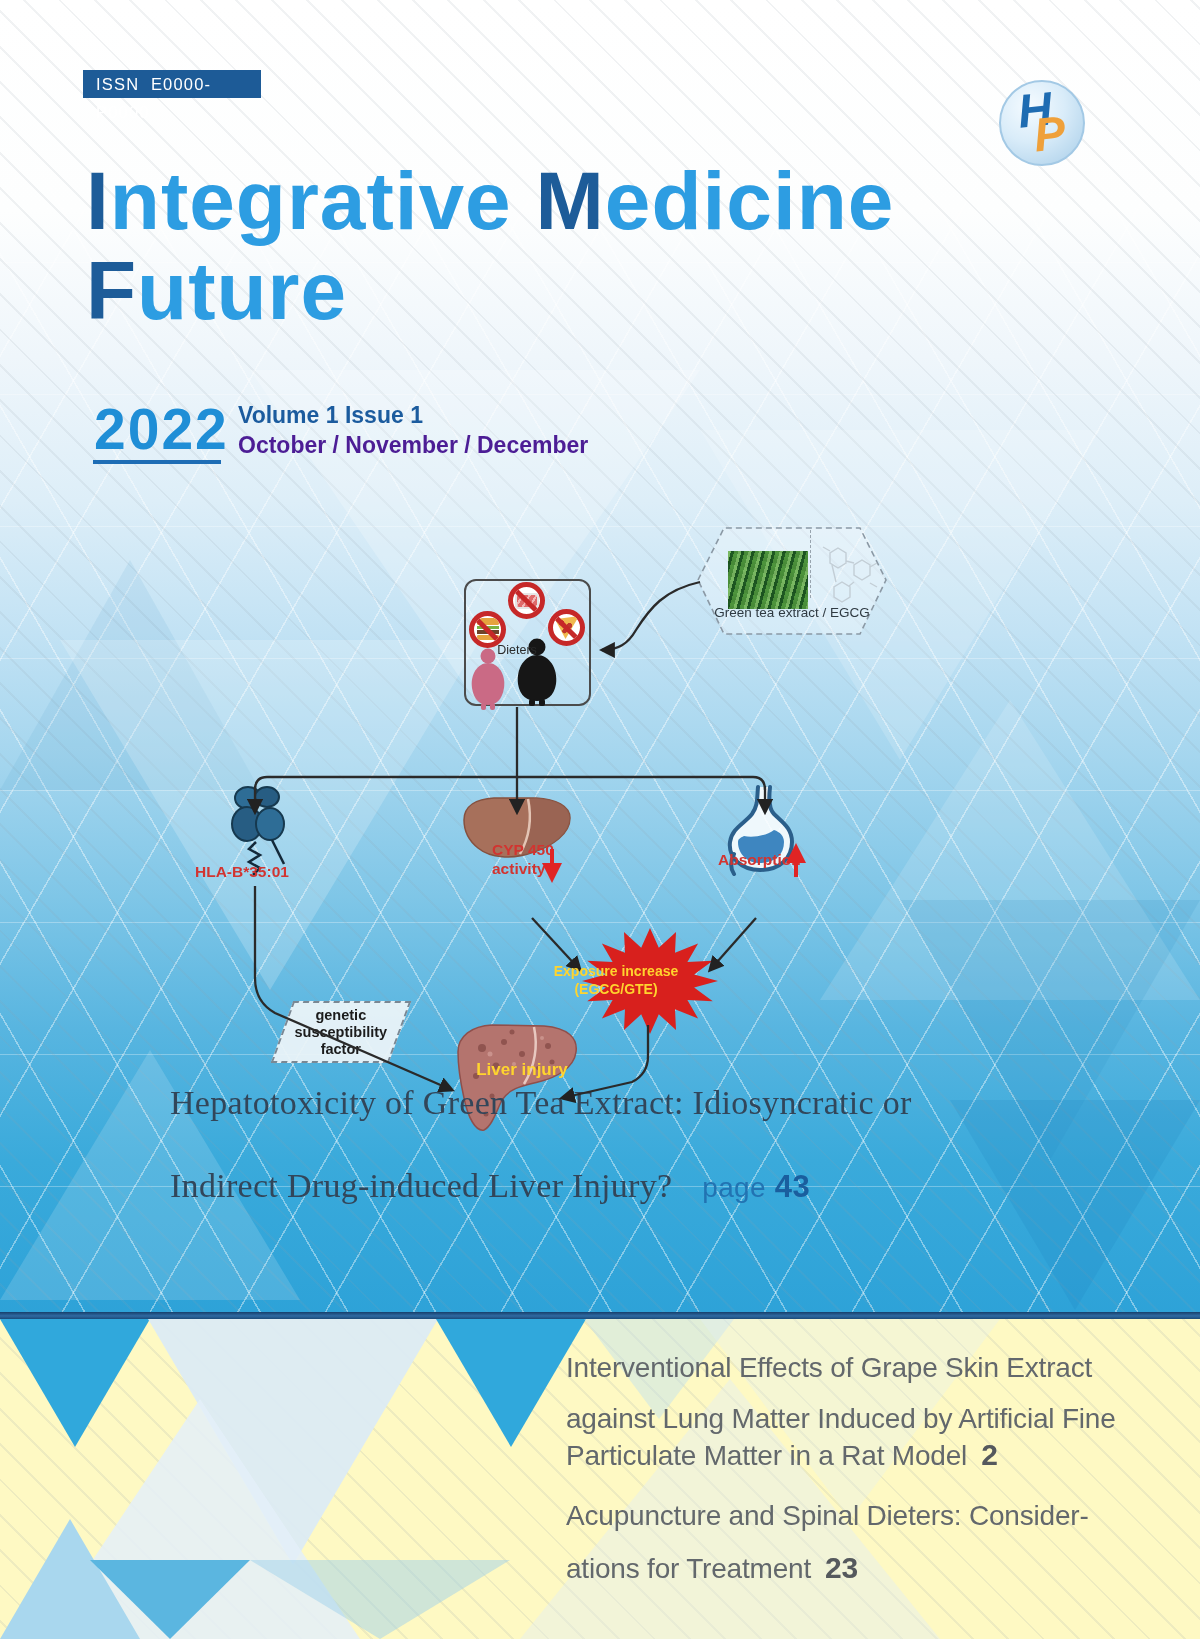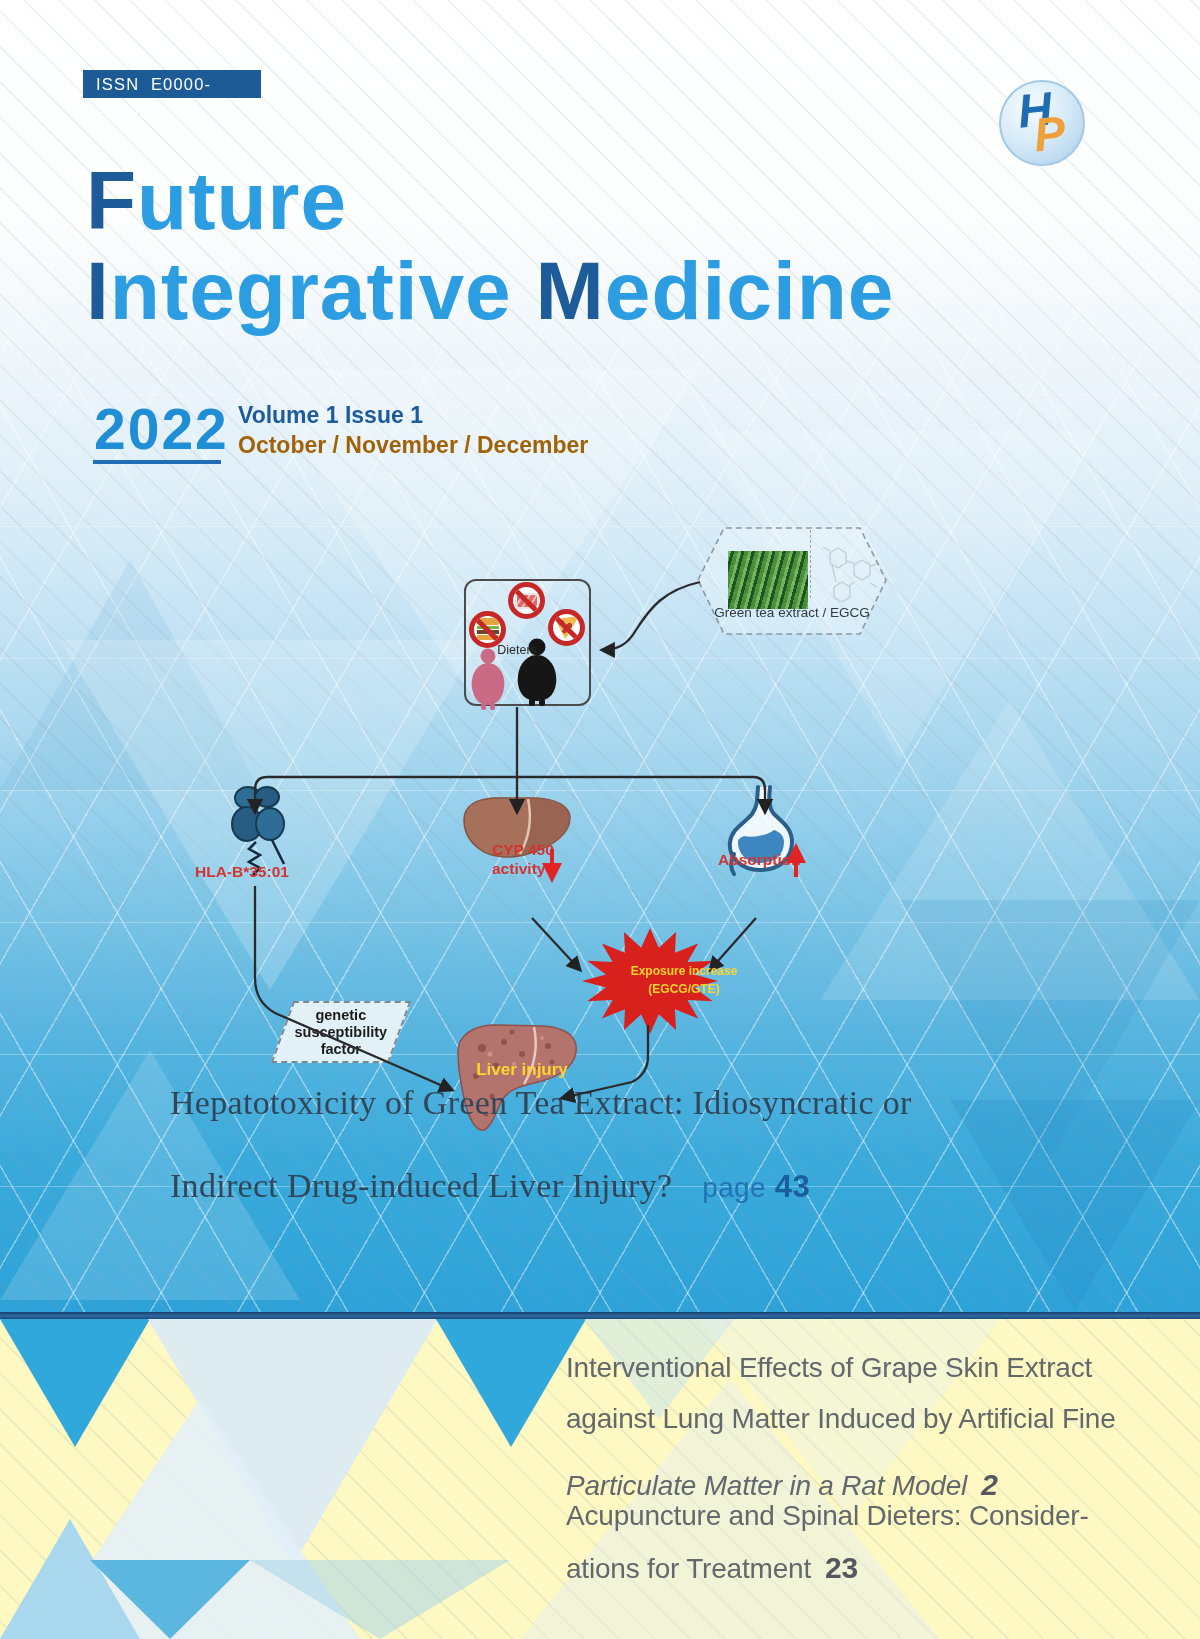--- a/index.html
+++ b/index.html
@@ -31,21 +31,21 @@
   .logo .h{position:absolute;left:17px;top:0px;font-size:47px;font-weight:bold;font-style:italic;
     color:#1e6cb2;transform:rotate(-6deg);}
   .logo .p{position:absolute;left:33px;top:24px;font-size:47px;font-weight:bold;font-style:italic;
     color:#efa03a;transform:rotate(-6deg);}
   .mast-title{left:86px;top:156px;z-index:5;font-weight:bold;font-size:82px;line-height:90px;
     letter-spacing:1px;color:#2d9de2;white-space:nowrap;}
   .mast-title .ini{color:#1d5c99;}
   .year{left:94px;top:396px;z-index:5;font-size:57px;font-weight:bold;color:#1f8ed6;letter-spacing:2px;}
   .year-rule{left:93px;top:460px;width:128px;height:4px;background:#1e6db5;z-index:5;}
   .vol{left:238px;top:402px;z-index:5;font-size:23px;font-weight:bold;color:#1b5b9e;}
-  .months{left:238px;top:432px;z-index:5;font-size:23px;font-weight:bold;color:#a16207;}
+  .months{left:238px;top:432px;z-index:5;font-size:23px;font-weight:bold;color:#4c1d95;}
 
   
   .gte-label{left:690px;top:605px;width:204px;text-align:center;font-size:13.5px;color:#2f3a42;z-index:5;}
   .photo{left:728px;top:551px;width:80px;height:58px;z-index:4;
     background:
      repeating-linear-gradient(105deg, rgba(140,200,110,.75) 0 3px, rgba(25,80,30,.85) 3px 6px, rgba(80,150,60,.8) 6px 10px),
      repeating-linear-gradient(15deg, #2e6d2f 0 4px, #3f8a3c 4px 8px, #245c26 8px 12px);}
   .dieters-box{left:464px;top:579px;width:127px;height:127px;border:2.5px solid #4b4b4b;
     border-radius:12px;background:rgba(255,255,255,.10);z-index:4;box-sizing:border-box;}
   .nosign{width:37px;height:37px;border:5px solid #c62828;border-radius:50%;background:#fff;
@@ -106,22 +106,22 @@
   <div class="abs tri tri-down" style="left:900px;top:900px;width:300px;height:260px;background:rgba(40,140,195,.15);"></div>
   <div class="abs tri tri-up" style="left:0px;top:1050px;width:300px;height:250px;background:rgba(255,255,255,.15);"></div>
   <div class="abs tri tri-down" style="left:950px;top:1100px;width:250px;height:210px;background:rgba(30,130,190,.18);"></div>
 
   <div class="abs issn">ISSN&nbsp;&nbsp;E0000-P0000</div>
   <div class="abs logo">
     <span class="h">H</span>
     <span class="p">P</span>
   </div>
   <div class="abs mast-title">
+    <div><span class="ini">I</span><span>ntegrative</span>&nbsp;<span class="ini">M</span><span>edicine</span></div>
     <div><span class="ini">F</span><span>uture</span></div>
-    <div><span class="ini">I</span><span>ntegrative</span>&nbsp;<span class="ini">M</span><span>edicine</span></div>
   </div>
   <div class="abs year">2022</div>
   <div class="abs year-rule"></div>
   <div class="abs vol">Volume 1 Issue 1</div>
   <div class="abs months">October / November / December</div>
 
   <svg class="abs" style="left:0;top:0;width:1200px;height:1639px;z-index:6;pointer-events:none;">
     <defs>
       <marker id="ah" viewBox="0 0 10 10" refX="8" refY="5" markerWidth="7" markerHeight="7" orient="auto-start-reverse">
         <path d="M0,0 L10,5 L0,10 z" fill="#222"></path>
@@ -222,21 +222,21 @@
   <svg class="abs" style="left:724px;top:784px;width:82px;height:92px;z-index:4;">
     <path d="M34,3 C33,14 34,22 28,30 C20,40 8,44 6,58 C4,74 18,86 36,86 C56,86 68,74 68,58 C68,44 58,38 50,30 C44,24 45,12 46,3" fill="#ffffff" fill-opacity="0.85" stroke="#2b5f8b" stroke-width="4" stroke-linecap="round"></path>
     <path d="M10,70 C6,78 6,84 10,90" stroke="#2b5f8b" stroke-width="4" fill="none" stroke-linecap="round"></path>
     <path d="M14,58 C14,72 26,80 38,79 C52,78 60,70 60,58 C60,52 56,48 50,46 C42,52 28,54 20,52 C16,54 14,55 14,58 Z" fill="#3e86c0"></path>
   </svg>
   <div class="abs red-label" style="left:718px;top:850px;">Absorption</div>
 
   <svg class="abs" style="left:580px;top:926px;width:140px;height:110px;z-index:4;">
     <polygon fill="#d8201d" points="138,55 114.1,61.6 132.8,75.3 107.4,73.9 118.1,92.5 95,83.3 96,104 78.8,88.3 70,108 61.2,88.3 44,104 45,83.3 21.9,92.5 32.6,73.9 7.2,75.3 25.9,61.6 2,55 25.9,48.4 7.2,34.7 32.6,36.1 21.9,17.5 45,26.7 44,6 61.2,21.7 70,2 78.8,21.7 96,6 95,26.7 118.1,17.5 107.4,36.1 132.8,34.7 114.1,48.4"></polygon>
   </svg>
-  <div class="abs gold-label" style="left:609px;top:962px;width:150px;font-size:12px;line-height:18px;">
+  <div class="abs gold-label" style="left:541px;top:962px;width:150px;font-size:14px;line-height:18px;">
     <div>Exposure increase</div>
     <div>(EGCG/GTE)</div>
   </div>
 
   <div class="abs genetic">
     <div class="inner">
       <div>genetic</div>
       <div>susceptibility</div>
       <div>factor</div>
     </div>
@@ -282,21 +282,21 @@
     <div class="abs tri tri-up" style="left:40px;top:80px;width:320px;height:240px;background:rgba(228,240,249,.85);"></div>
     <div class="abs tri tri-down" style="left:250px;top:241px;width:260px;height:79px;background:rgba(160,210,235,.5);"></div>
     <div class="abs tri tri-up" style="left:0px;top:200px;width:140px;height:120px;background:#a9d7ee;"></div>
     <div class="abs tri tri-down" style="left:90px;top:241px;width:160px;height:79px;background:#5bb6e0;"></div>
     <div class="abs tri tri-up" style="left:520px;top:60px;width:420px;height:260px;background:rgba(225,238,248,.40);"></div>
     <div class="abs tri tri-down" style="left:700px;top:0;width:300px;height:200px;background:rgba(225,238,248,.30);"></div>
 
     <div>
       <div class="art-line" style="top:33px;">Interventional Effects of Grape Skin Extract</div>
       <div class="art-line" style="top:84px;">against Lung Matter Induced by Artificial Fine</div>
-      <div class="art-line" style="top:149px;font-style:italic;">
+      <div class="art-line" style="top:119px;">
         <span>Particulate Matter in a Rat Model</span><span class="art-num">2</span>
       </div>
     </div>
     <div>
       <div class="art-line" style="top:181px;">Acupuncture and Spinal Dieters: Consider-</div>
       <div class="art-line" style="top:232px;">
         <span>ations for Treatment</span><span class="art-num">23</span>
       </div>
     </div>
   </div>

